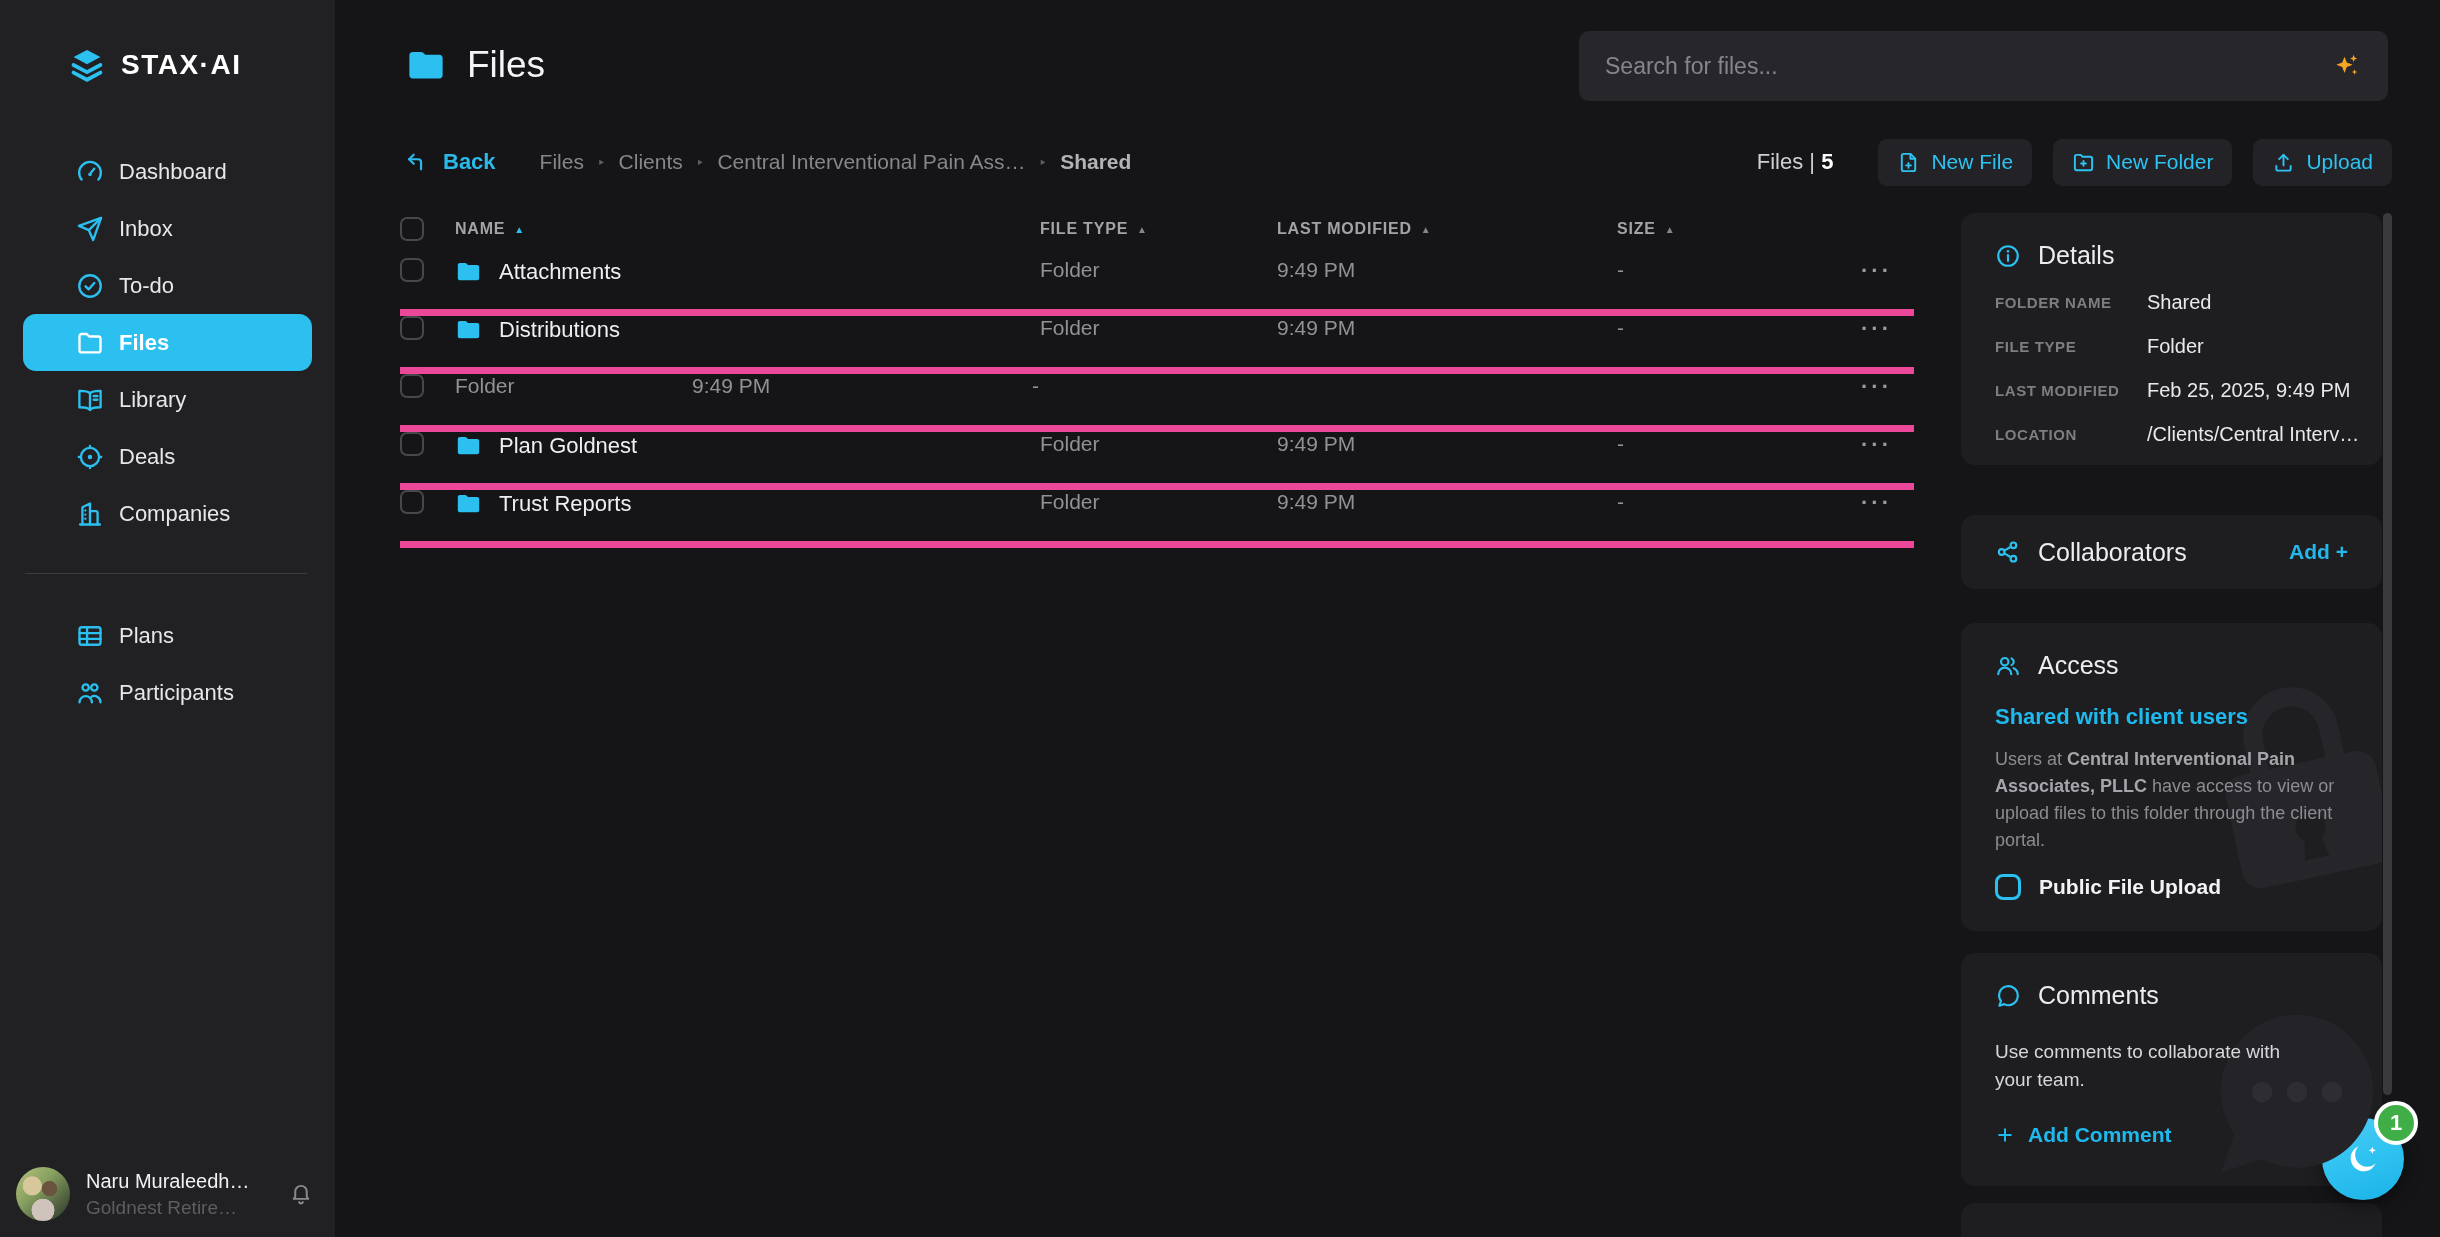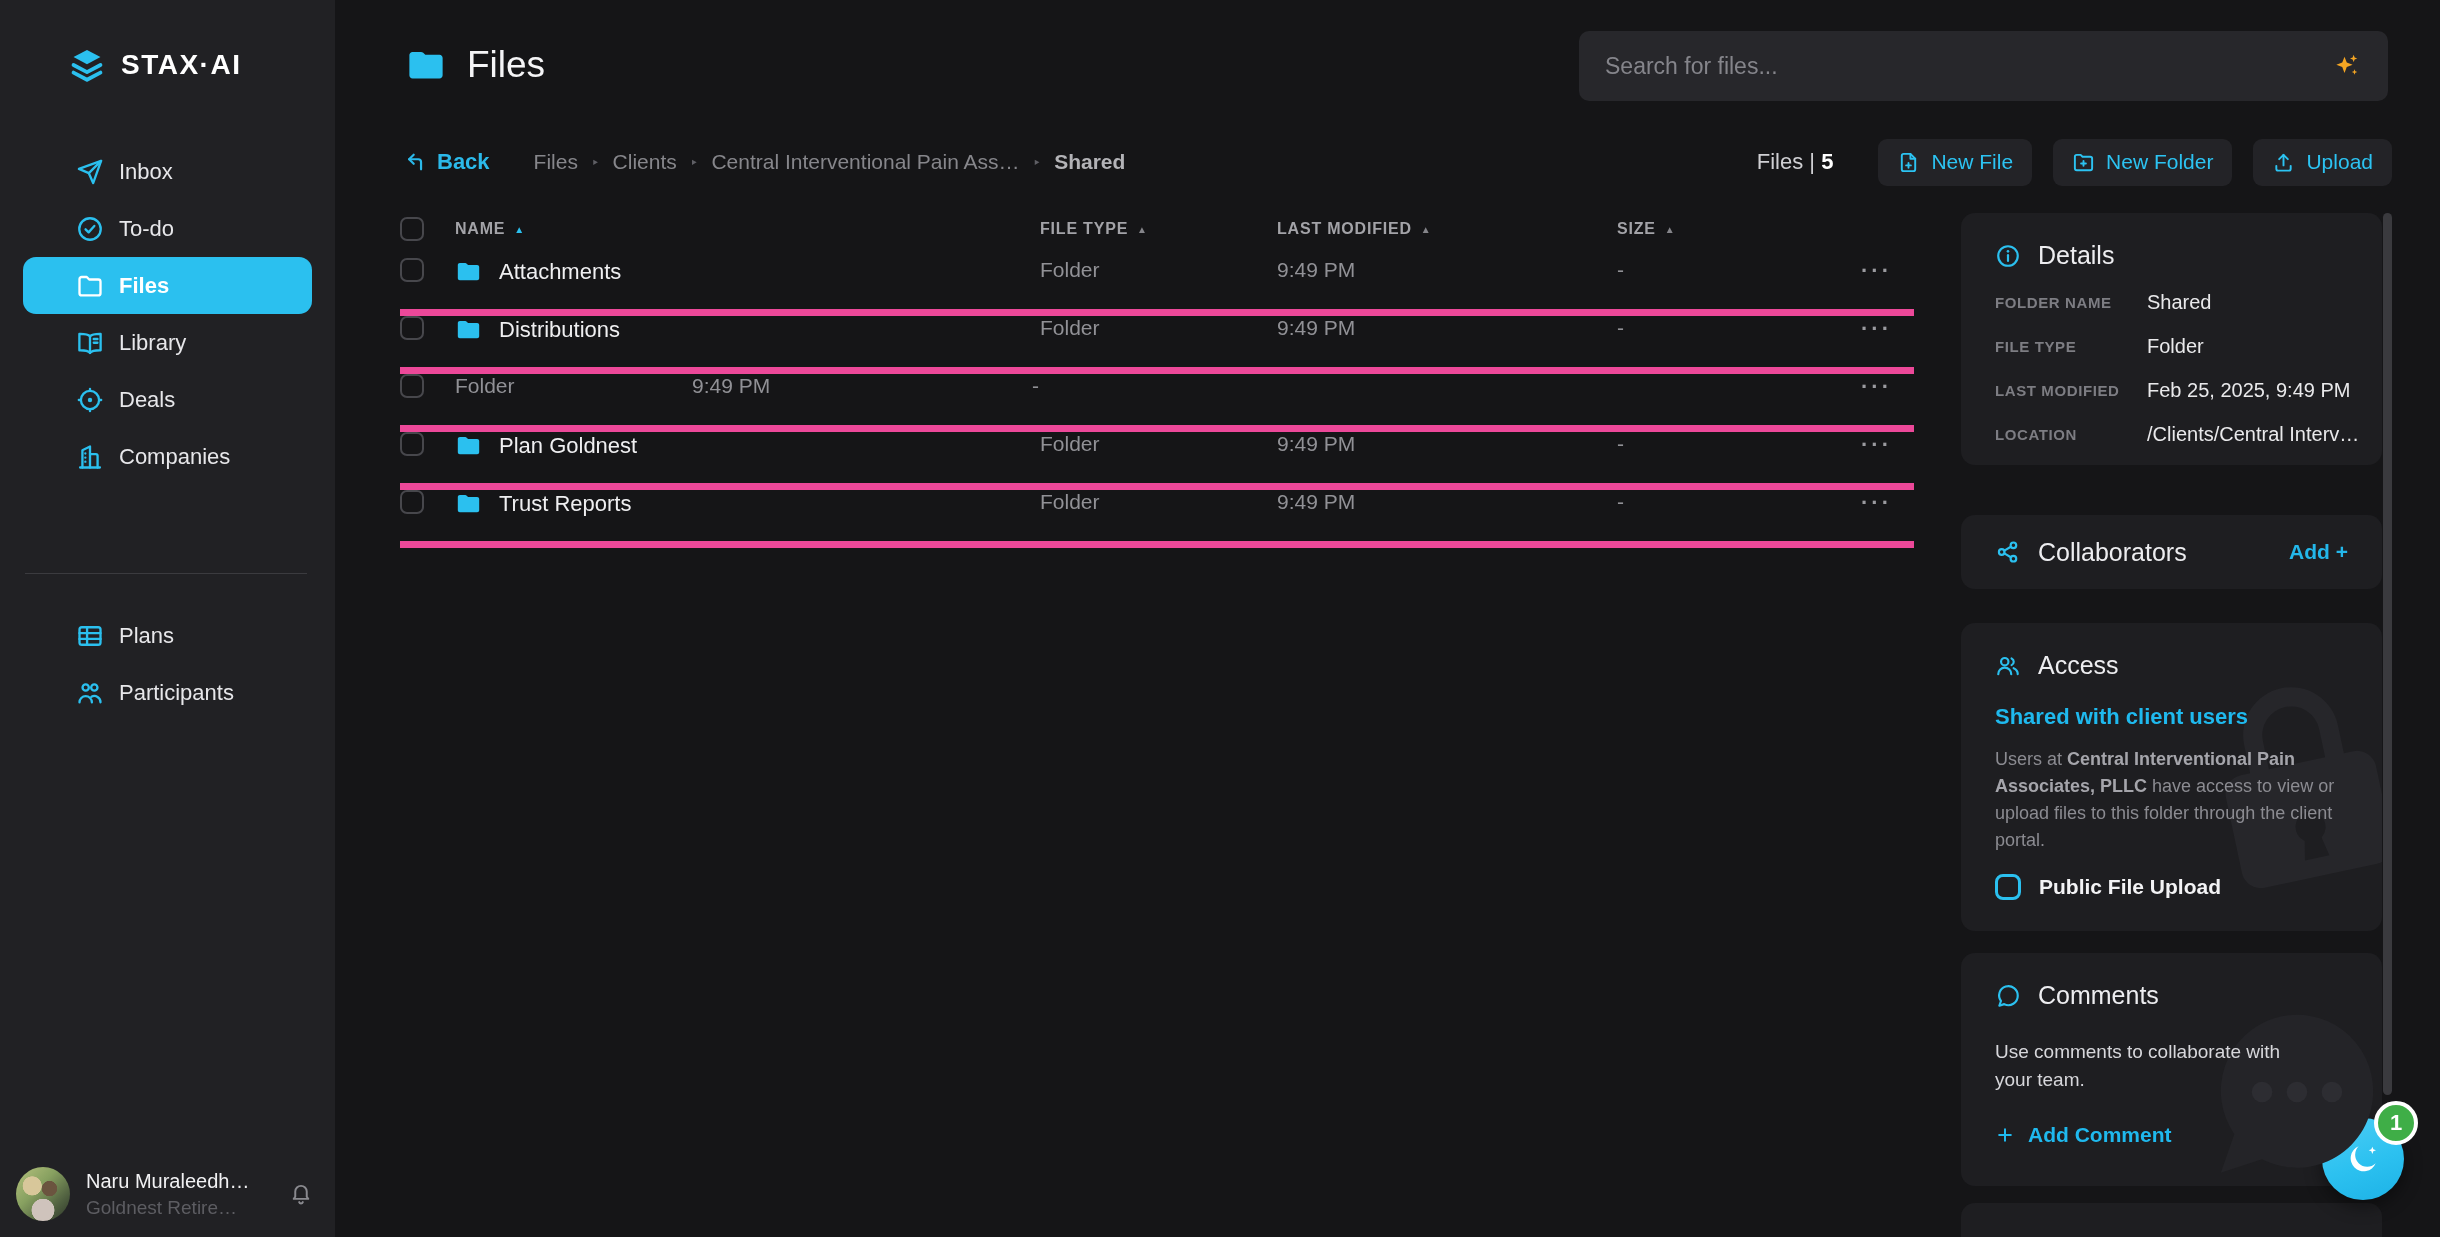--- a/index.html
+++ b/index.html
@@ -54,21 +54,21 @@
     color:#d2d2d6; font-size:23px; font-family:"Liberation Sans", sans-serif;
   }
   .search input::placeholder { color:#85858b; }
   .sparkle { flex:0 0 30px; cursor:pointer; }
 
   
   .toolbar {
     position:absolute; left:405px; top:138px; width:1987px; height:48px;
     display:flex; align-items:center;
   }
-  .back { display:flex; align-items:center; gap:10px; color:#2bb9ea; font-weight:bold; font-size:22px; cursor:pointer; }
+  .back { display:flex; align-items:center; gap:16px; color:#2bb9ea; font-weight:bold; font-size:22px; cursor:pointer; }
   .crumbs { display:flex; align-items:center; margin-left:44px; font-size:21px; color:#86868b; }
   .crumb { cursor:pointer; }
   .crumb-sep { margin:0 14px; color:#5f5f65; font-size:18px; }
   .crumb.current { color:#b3b3b7; font-weight:bold; cursor:default; }
   .toolbar-right { margin-left:auto; display:flex; align-items:center; gap:21px; }
   .file-count { color:#cfcfd3; font-size:22px; margin-right:24px; }
   .file-count b { color:#ffffff; font-weight:bold; }
   .btn {
     height:47px; padding:0 19px; background:#232327; border-radius:9px;
     display:flex; align-items:center; gap:11px; color:#2cc3f2; font-weight:normal; font-size:21px;
@@ -160,20 +160,30 @@
           <path d="M3.5 16.8L12 21.3l8.5-4.5"></path>
         </svg>
       </span>
       <span class="logo-text">STAX·AI</span>
     </div>
 
     <div class="nav">
       <div class="nav-item">
         <span class="nicon">
           <svg viewBox="0 0 24 24" fill="none" stroke="currentColor" stroke-width="2" stroke-linecap="round" stroke-linejoin="round">
+            <path d="M4.8 18.5a9.3 9.3 0 1 1 14.4 0"></path>
+              <path d="M12 13.6l3.6-4.4"></path>
+            <circle cx="12" cy="14.2" r="1.5" fill="currentColor" stroke="none"></circle>
+          </svg>
+        </span>
+        <span>Dashboard</span>
+      </div>
+      <div class="nav-item">
+        <span class="nicon">
+          <svg viewBox="0 0 24 24" fill="none" stroke="currentColor" stroke-width="2" stroke-linecap="round" stroke-linejoin="round">
             <path d="M21.5 2.5L11 13"></path>
               <path d="M21.5 2.5l-6.8 19-3.7-8.5-8.5-3.7z"></path>
           </svg>
         </span>
         <span>Inbox</span>
       </div>
       <div class="nav-item">
         <span class="nicon">
           <svg viewBox="0 0 24 24" fill="none" stroke="currentColor" stroke-width="2" stroke-linecap="round" stroke-linejoin="round">
             <circle cx="12" cy="12" r="9.2"></circle>

